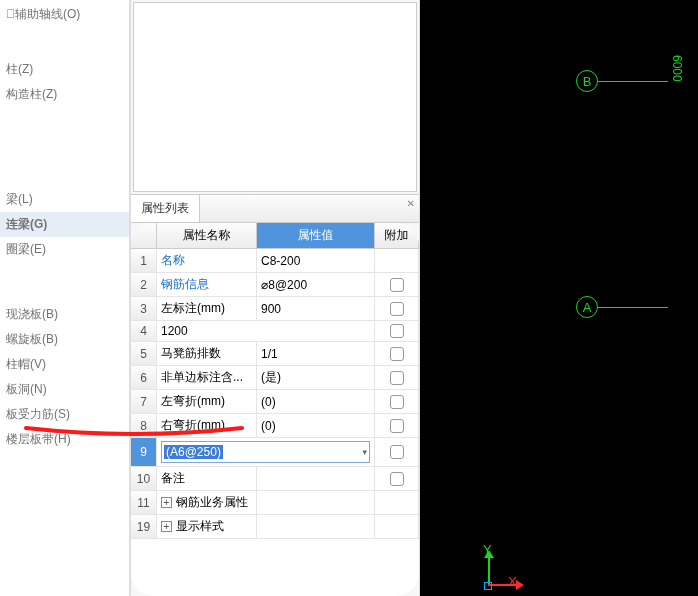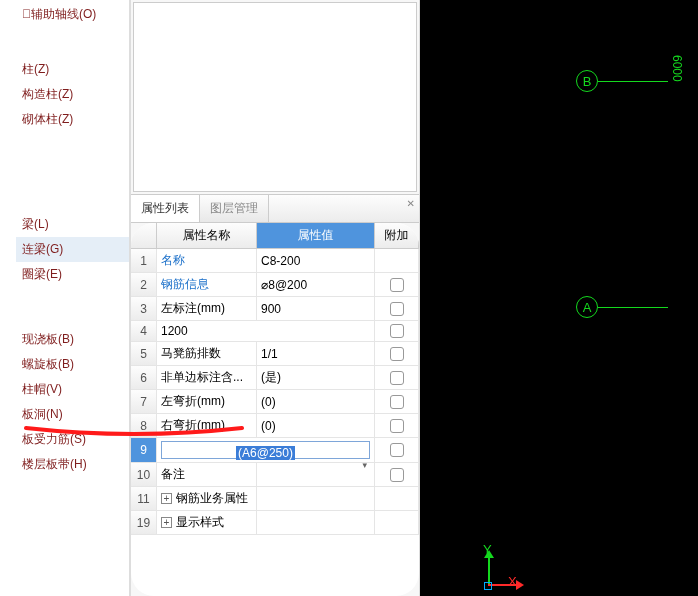--- a/index.html
+++ b/index.html
@@ -13,27 +13,27 @@
       background: #fff;
     }
     .left-panel {
       width: 130px;
       background: #fff;
       border-right: 1px solid #ddd;
       padding-top: 2px;
     }
     .left-panel .item {
       padding: 4px 6px;
-      color: #7f1d1d;
+      color: #737373;
       cursor: pointer;
       white-space: nowrap;
-      margin-left: 16px;
     }
     .left-panel .item.selected {
       background: #e5eef7;
+      font-weight: bold;
     }
     .left-panel .gap {
       height: 80px;
     }
     .left-panel .gap-sm {
       height: 60px;
     }
     .middle-panel {
       width: 290px;
       display: flex;
@@ -116,23 +116,22 @@
       background: #4f94dd;
       color: #fff;
     }
     .grid-row .col-name.link { color: #1a6fc9; }
     .grid-row .col-val .dropdown {
       display: flex;
       align-items: center;
       width: 100%;
       border: 1px solid #7ea6d9;
       background: #fff;
-      padding: 4px 2px;
+      padding: 10px 2px;
       height: 18px;
-      flex-direction: column;
     }
     .grid-row .col-val .dropdown .sel {
       color: #fff;
       background: #3b7dd8;
       padding: 0 2px;
       flex: 0 0 auto;
     }
     .grid-row .col-val .dropdown .caret {
       margin-left: auto;
       color: #666;
@@ -214,21 +213,20 @@
 <body>
 
 <div class="left-panel">
   <div id="lg-top">
       <div class="item">􏰀辅助轴线(O)</div>
     </div>
   <div class="gap-sm" style="height:30px"></div>
   <div id="lg-mid">
       <div class="item">柱(Z)</div>
       <div class="item">构造柱(Z)</div>
-      <div class="item">砌体柱(Z)</div>
     </div>
   <div class="gap"></div>
   <div id="lg-beam">
       <div class="item">梁(L)</div>
       <div class="item selected">连梁(G)</div>
       <div class="item">圈梁(E)</div>
     </div>
   <div class="gap-sm" style="height:40px"></div>
   <div id="lg-slab">
       <div class="item">现浇板(B)</div>
@@ -237,21 +235,20 @@
       <div class="item">板洞(N)</div>
       <div class="item">板受力筋(S)</div>
       <div class="item">楼层板带(H)</div>
     </div>
 </div>
 
 <div class="middle-panel">
   <div class="preview-area"></div>
   <div class="prop-header">
     <div class="tab">属性列表</div>
-    <div class="tab inactive">图层管理</div>
     <div class="close">✕</div>
   </div>
   <div class="prop-grid">
     <div class="grid-head">
       <div class="cell col-num"></div>
       <div class="cell col-name">属性名称</div>
       <div class="cell col-val">属性值</div>
       <div class="cell col-extra">附加</div>
     </div>
     <div id="grid-body">

